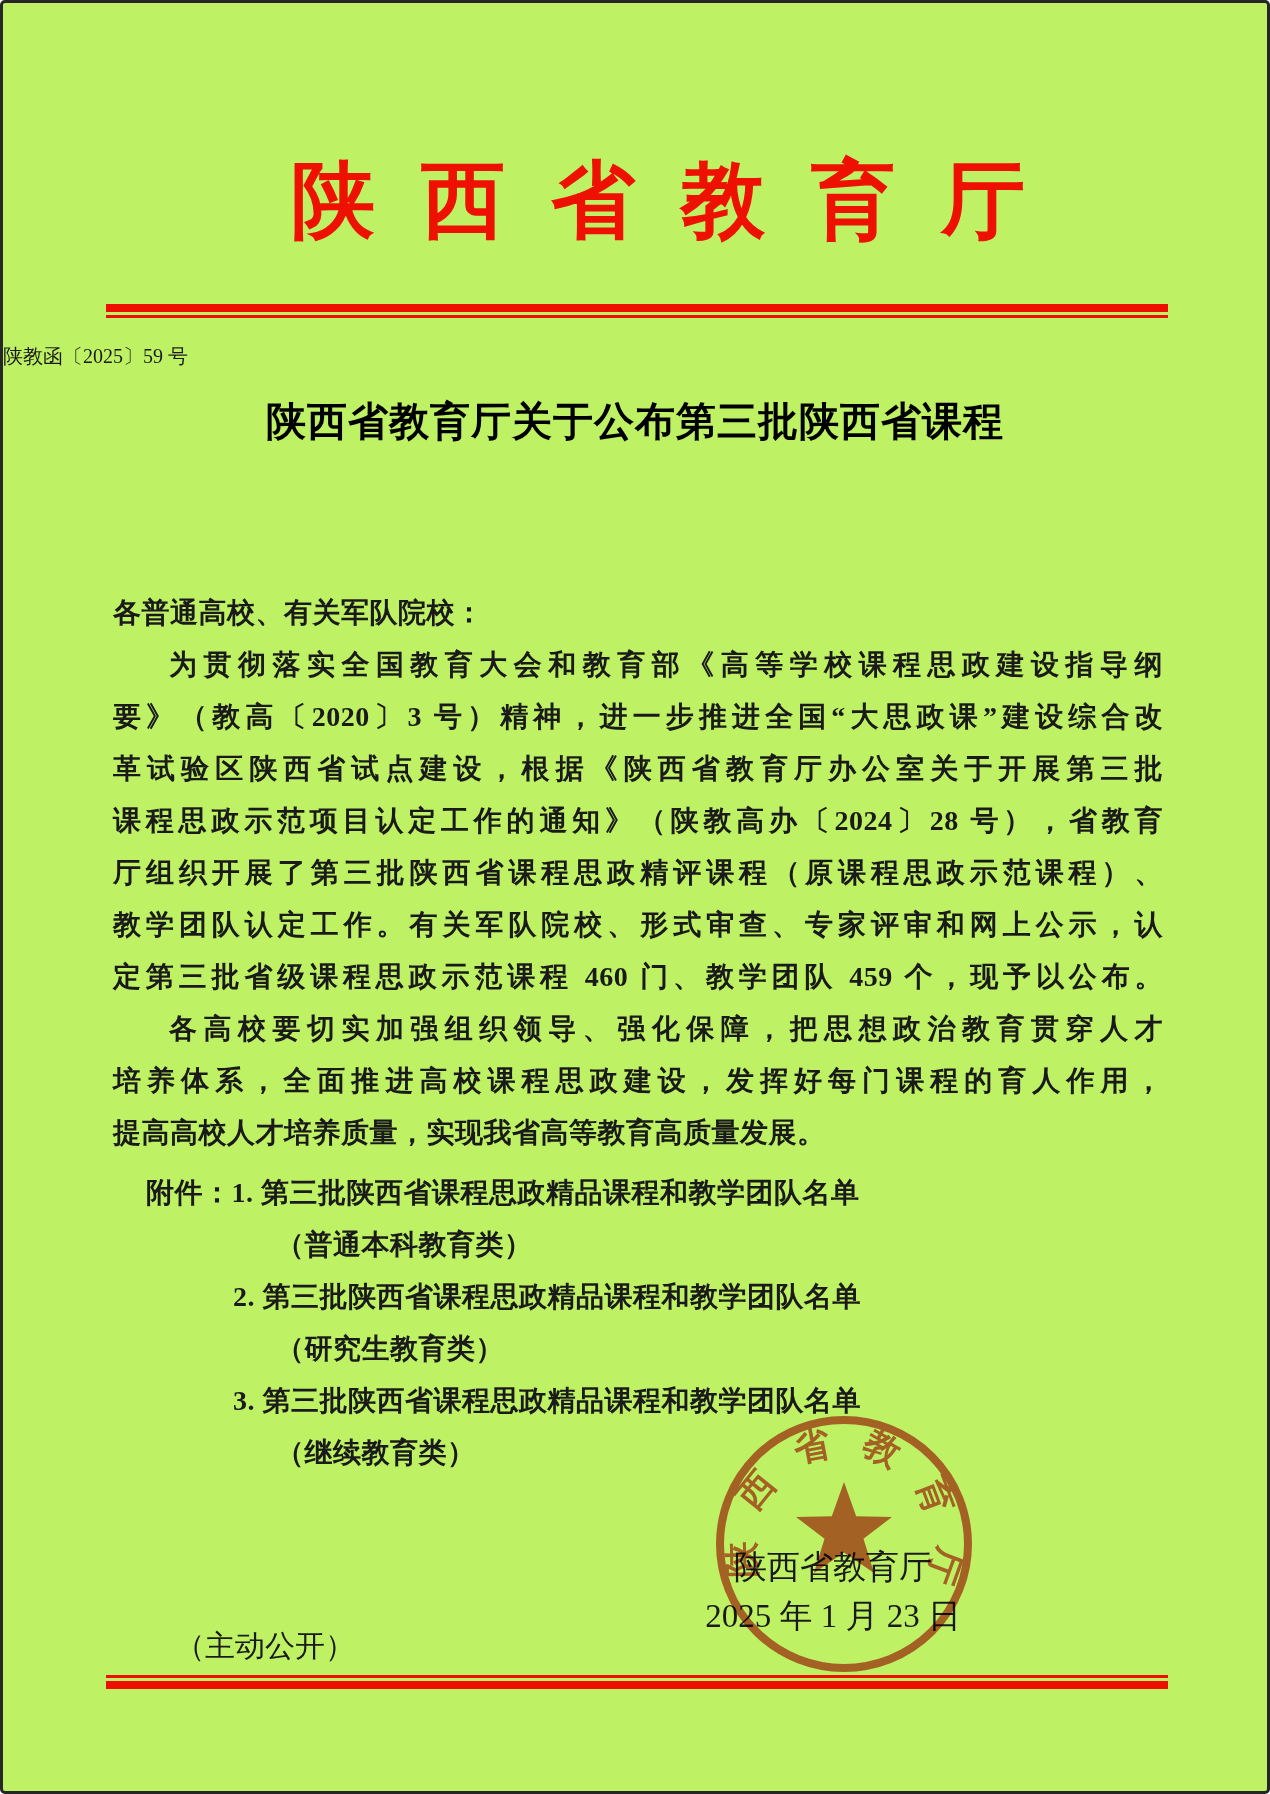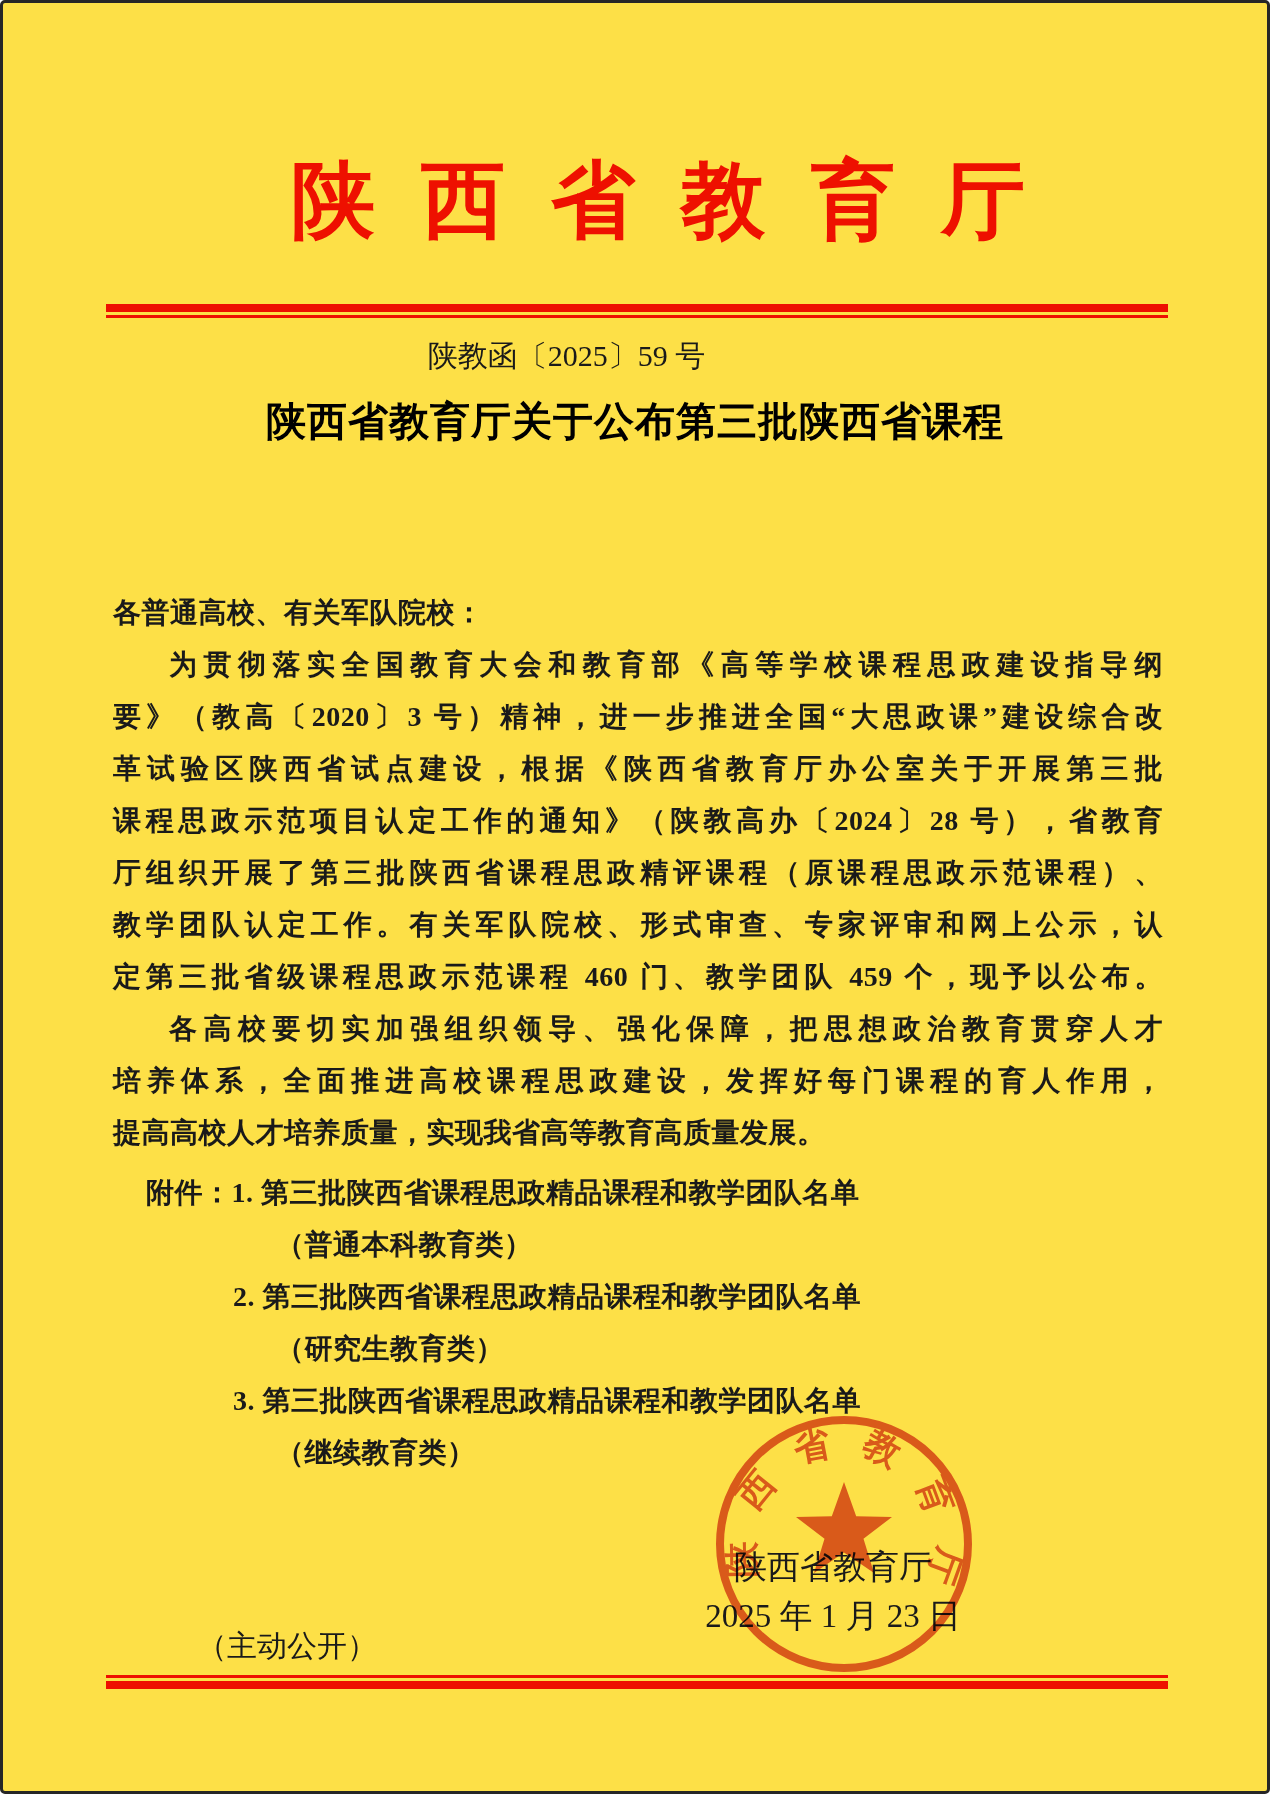--- a/index.html
+++ b/index.html
@@ -1,21 +1,21 @@
 <!DOCTYPE html>
 <html><head>
 <meta charset="utf-8">
 <style>
   html,body{margin:0;padding:0;background:#fff;}
   .page{
     position:relative;
     width:1264px;height:1788px;
     border:3px solid #262626;
     border-radius:5px;
-    background:#fde047;
+    background:#bef264;
     overflow:hidden;
     font-family:"Liberation Serif","DejaVu Serif",serif;
     color:#1a1a1a;
   }
   
   .agency{
     position:absolute;top:148px;left:0;width:100%;
     text-align:center;
     font-size:84px;font-weight:bold;
     color:#ee1000;
@@ -24,21 +24,21 @@
     white-space:nowrap;
   }
   .rule{position:absolute;left:103px;width:1062px;background:#ee0f00;}
   .rule-top-thick{top:301px;height:8px;}
   .rule-top-thin{top:312px;height:3px;}
   .rule-bot-thin{top:1672px;height:3px;}
   .rule-bot-thick{top:1678px;height:8px;}
   
   .doc-number{
     position:absolute;top:333px;left:0;right:137px;
-    text-align:center;font-size:30px;line-height:40px;
+    text-align:left;font-size:20px;line-height:40px;
   }
   
   .doc-title{
     position:absolute;top:388px;left:0;width:100%;
     text-align:center;font-size:40px;font-weight:900;
     line-height:62px;letter-spacing:1px;color:#000;
   }
   
   .body-block{
     position:absolute;top:584px;left:110px;width:1050px;
@@ -58,21 +58,21 @@
   .att-sub{padding-left:163px;}
   
   .signature{
     position:absolute;top:1540px;left:610px;width:440px;
     text-align:center;font-size:33px;line-height:49px;
     z-index:2;
   }
   
   .footer-note{
     position:absolute;top:1622px;left:172px;
-    font-size:30px;line-height:42px;margin-left:22px;
+    font-size:30px;line-height:42px;
   }
   
   .seal{
     position:absolute;left:712px;top:1412px;width:258px;height:258px;
     mix-blend-mode:multiply;opacity:0.83;
     z-index:5;pointer-events:none;
   }
   .seal svg{display:block;width:258px;height:258px;}
   .seal text{
     font-family:"Liberation Serif","DejaVu Serif",serif;

